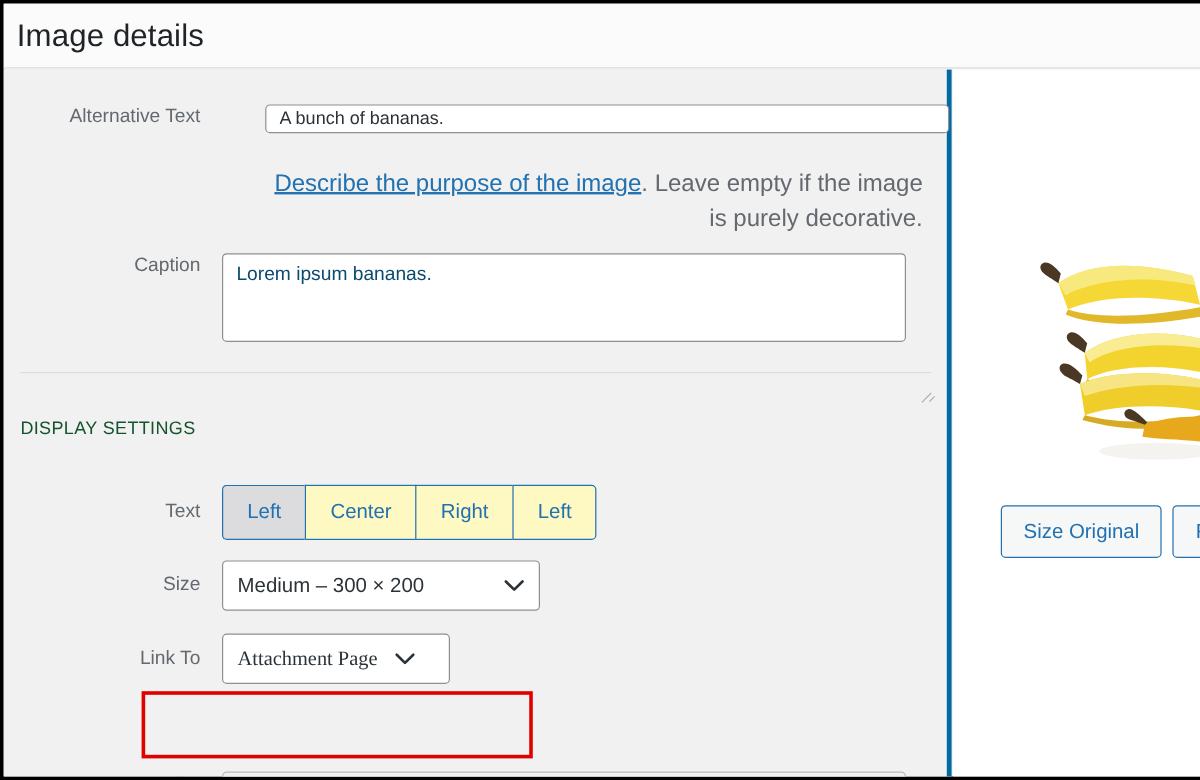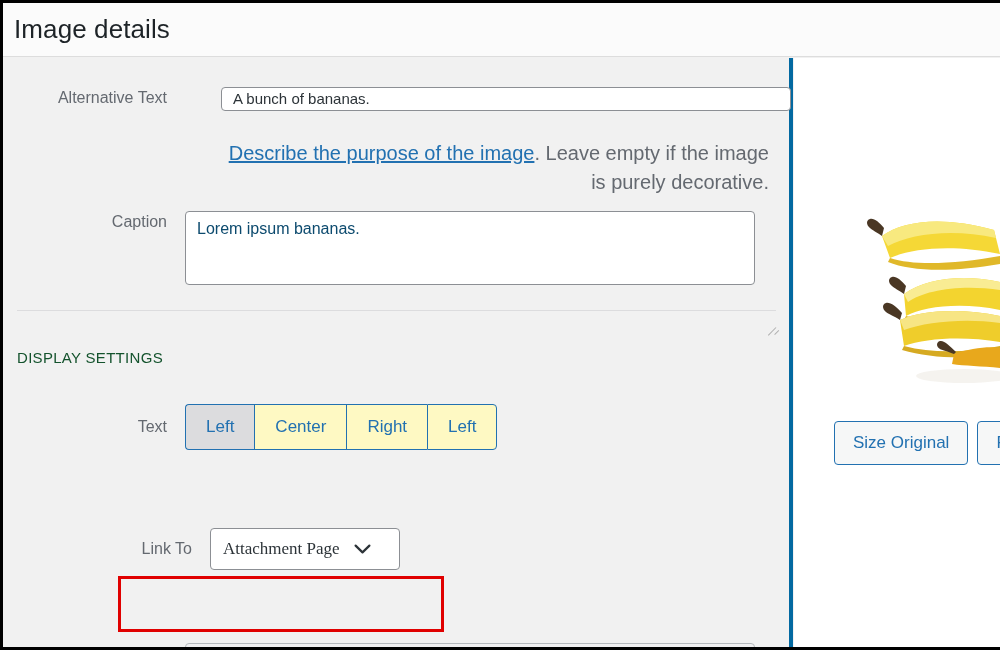--- a/index.html
+++ b/index.html
@@ -194,21 +194,21 @@
     border-right-width: 1px;
     border-top-right-radius: 4px;
     border-bottom-right-radius: 4px;
   }
   .seg.active {
     background: #dcdcde;
   }
 
   
   .size-row { left: 0; top: 409px; }
-  .linkto-row { left: 0; top: 470px; padding-left: 25px; }
+  .linkto-row { left: 0; top: 470px; }
   .select {
     position: relative;
     height: 42px;
     box-sizing: border-box;
     border: 1px solid #8c8f94;
     border-radius: 4px;
     background: #ffffff;
     font-size: 17px;
     color: #2c3338;
     display: flex;
@@ -327,20 +327,31 @@
     <div class="row align-row">
       <div class="flabel" style="line-height:46px;">Text</div>
       <div class="btn-group">
         <button class="seg active">Left</button>
         <button class="seg">Center</button>
         <button class="seg">Right</button>
         <button class="seg">Left</button>
       </div>
     </div>
 
+    <div class="row size-row">
+      <div class="flabel" style="line-height:42px;">Size</div>
+      <div class="select size-select">
+        <span class="sel-text">Medium – 300 × 200</span>
+        <span class="chev">
+          <svg width="17" height="11" viewBox="0 0 17 11" aria-hidden="true">
+            <path d="M1.6 1.6 L8.5 8.4 L15.4 1.6" fill="none" stroke="#2c3338" stroke-width="2.2" stroke-linecap="round" stroke-linejoin="round"></path>
+          </svg>
+        </span>
+      </div>
+    </div>
 
     <div class="row linkto-row">
       <div class="flabel" style="line-height:42px;">Link To</div>
       <div class="select link-select">
         <span class="sel-text">Attachment Page</span>
         <span class="chev">
           <svg width="17" height="11" viewBox="0 0 17 11" aria-hidden="true">
             <path d="M1.6 1.6 L8.5 8.4 L15.4 1.6" fill="none" stroke="#2c3338" stroke-width="2.2" stroke-linecap="round" stroke-linejoin="round"></path>
           </svg>
         </span>

